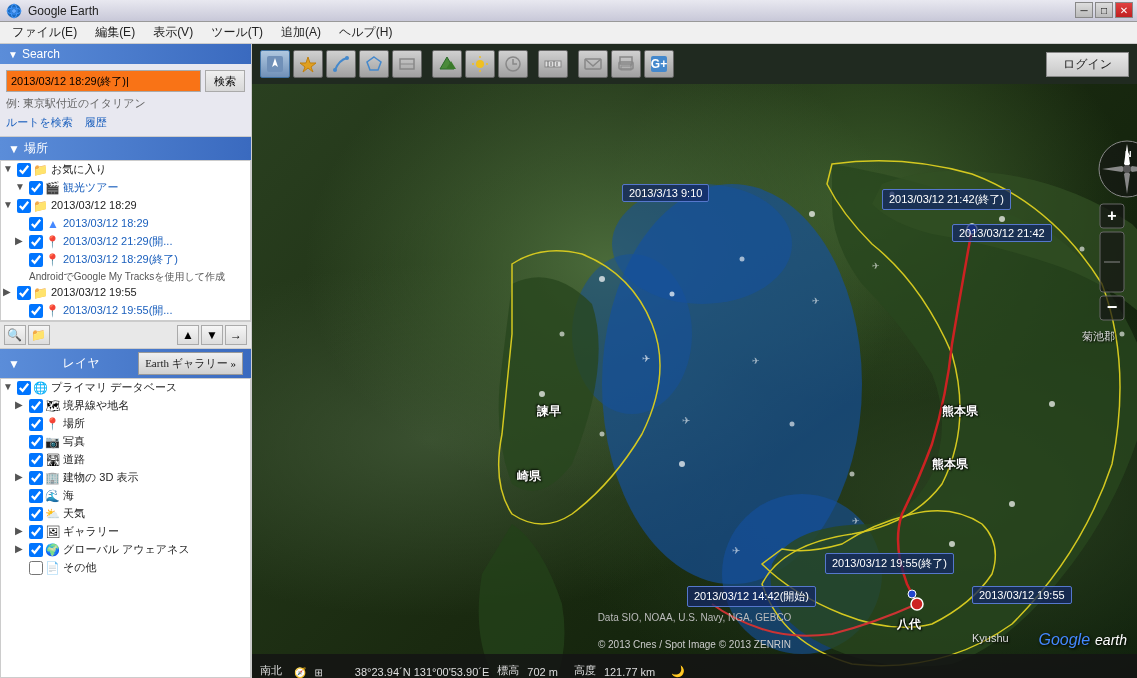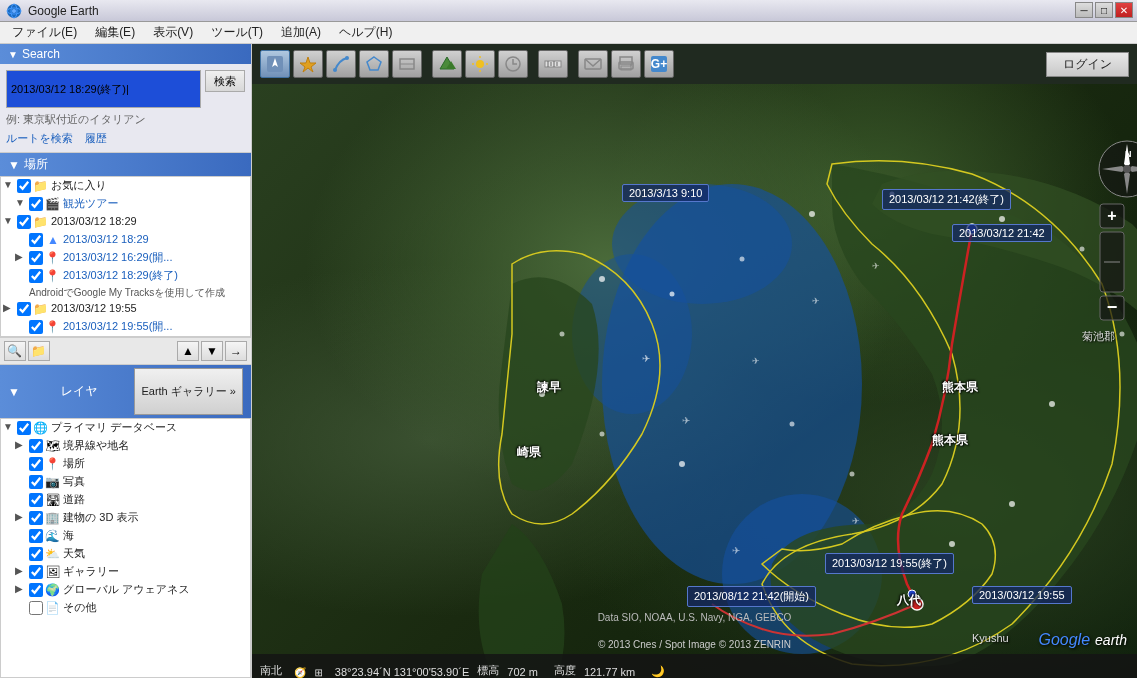--- a/index.html
+++ b/index.html
@@ -73,23 +73,23 @@
       align-items: center;
       cursor: pointer;
     }
     #search-header .triangle { margin-right: 4px; font-size: 10px; }
     #search-body { padding: 6px; }
     #search-input-row { display: flex; gap: 4px; margin-bottom: 4px; }
     #search-input {
       flex: 1;
       height: 22px;
       border: 1px solid #aaa;
-      padding: 18px 4px;
+      padding: 2px 4px;
       font-size: 11px;
-      background: #1d4ed8;
+      background: #f97316;
     }
     #search-btn {
       height: 22px;
       padding: 0 8px;
       background: linear-gradient(to bottom, #f0f0f0, #d8d8d8);
       border: 1px solid #aaa;
       cursor: pointer;
       font-size: 11px;
     }
     #search-example { font-size: 11px; color: #666; margin-bottom: 4px; }
@@ -170,22 +170,23 @@
       align-items: center;
       justify-content: space-between;
       cursor: pointer;
       flex-shrink: 0;
     }
     #layers-gallery-btn {
       background: linear-gradient(to bottom, #f0f0f0, #d0d0d0);
       border: 1px solid #999;
       color: #222;
       font-size: 11px;
-      padding: 15px 6px;
+      padding: 3px 6px;
       cursor: pointer;
+      font-family: Liberation Serif, serif;
     }
     #layers-tree {
       flex: 1;
       overflow-y: auto;
       background: white;
       border: 1px solid #ccc;
     }
 
     
     #map-area {
@@ -246,20 +247,21 @@
 
     
     .map-label {
       position: absolute;
       color: white;
       font-size: 12px;
       font-weight: bold;
       text-shadow: 1px 1px 2px black, -1px -1px 2px black;
       pointer-events: none;
       white-space: nowrap;
+      margin-top: 24px;
     }
     .map-label-small {
       position: absolute;
       color: #ddd;
       font-size: 11px;
       text-shadow: 1px 1px 2px black;
       pointer-events: none;
       white-space: nowrap;
     }
 
@@ -413,21 +415,21 @@
           <span class="tree-toggle"> </span>
           <input type="checkbox" class="tree-check" checked="" style="">
           <span class="tree-icon" style="color:#4488ff">▲</span>
           <span class="tree-label">2013/03/12 18:29</span>
         </div>
 
         <div class="tree-item" style="padding-left:14px">
           <span class="tree-toggle">▶</span>
           <input type="checkbox" class="tree-check" checked="" style="">
           <span class="tree-icon" style="color:#3366cc">📍</span>
-          <span class="tree-label">2013/03/12 16:29(開...</span>
+          <span class="tree-label">2013/03/12 21:29(開...</span>
         </div>
 
         <div class="tree-item" style="padding-left:14px">
           <span class="tree-toggle"> </span>
           <input type="checkbox" class="tree-check" checked="" style="">
           <span class="tree-icon" style="color:#cc2222">📍</span>
           <span class="tree-label">2013/03/12 18:29(終了)</span>
         </div>
 
         <div class="tree-note" style="padding-left:28px">AndroidでGoogle My Tracksを使用して作成</div>
@@ -713,38 +715,38 @@
       <div class="map-label" style="left:265px; top:360px">崎県</div>
       <div class="map-label" style="left:645px; top:508px">八代</div>
       <div class="map-label-small" style="left:720px; top:548px">Kyushu</div>
 
       <div class="date-label" style="left:370px; top:100px">2013/3/13 9:10</div>
 
       <div class="date-label" style="left:630px; top:105px">2013/03/12 21:42(終了)</div>
       <div class="date-label" style="left:700px; top:140px">2013/03/12 21:42</div>
 
       <div class="date-label" style="left:573px; top:469px">2013/03/12 19:55(終了)</div>
-      <div class="date-label" style="left:435px; top:502px">2013/08/12 21:42(開始)</div>
+      <div class="date-label" style="left:435px; top:502px">2013/03/12 14:42(開始)</div>
       <div class="date-label" style="left:720px; top:502px">2013/03/12 19:55</div>
 
       <div id="copyright">
         <span>© 2013 Cnes / Spot Image
 © 2013 ZENRIN</span>
       </div>
       <div style="position:absolute; bottom:55px; left:50%; transform:translateX(-50%); color:#bbb; font-size:10px; pointer-events:none; white-space:nowrap;">Data SIO, NOAA, U.S. Navy, NGA, GEBCO</div>
 
       <div id="ge-logo">
         <span style="color:#4488ff; font-style:italic; font-size:16px;">Google</span> <span style="color:white; font-style:italic; font-size:14px;">earth</span>
       </div>
 
       <div id="statusbar">
         <span>南北</span>
         <span style="margin-left:4px; font-size:10px;">🧭</span>
         <span style="font-size:10px;">⊞</span>
-        <span style="margin-left:4px;">38°23.94´N  131°00'53.90´E</span>
+        <span style="margin-left:24px;">38°23.94´N  131°00'53.90´E</span>
         <span style="margin-left:0;">標高</span>
         <span>702 m</span>
         <span style="margin-left:8px;">高度</span>
         <span>121.77 km</span>
         <span style="margin-left:8px;">🌙</span>
       </div>
 
     </div>
   </div>
 </div>

